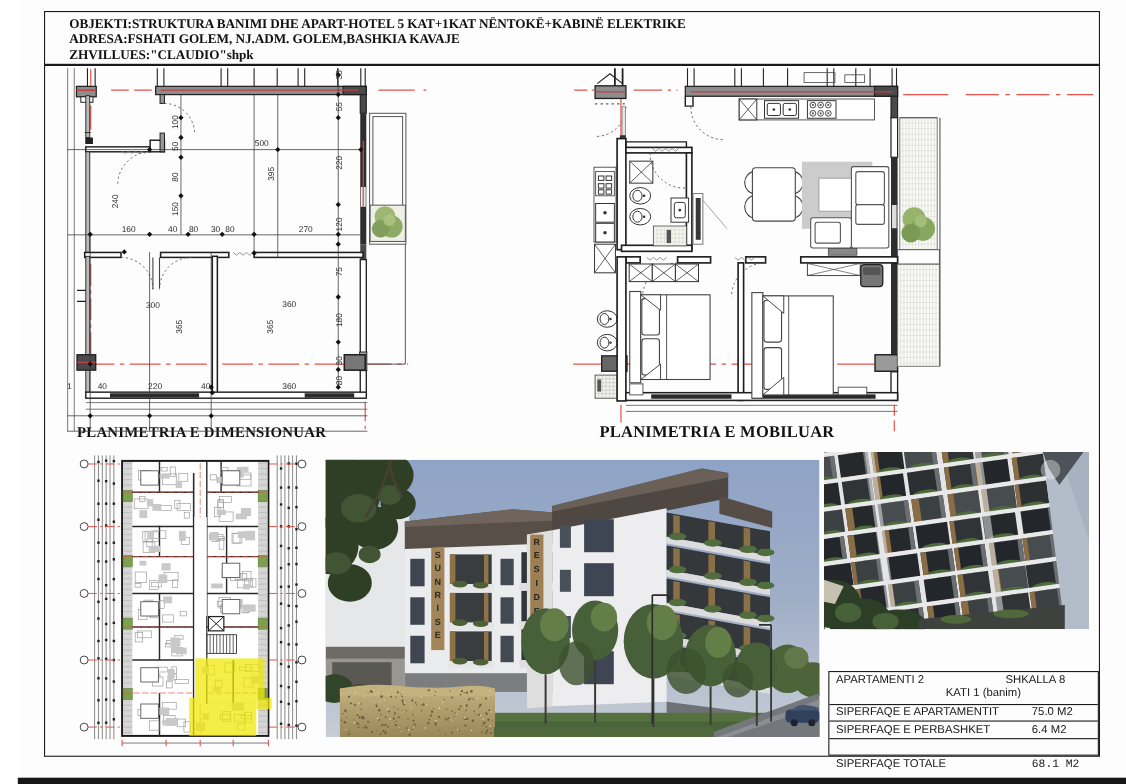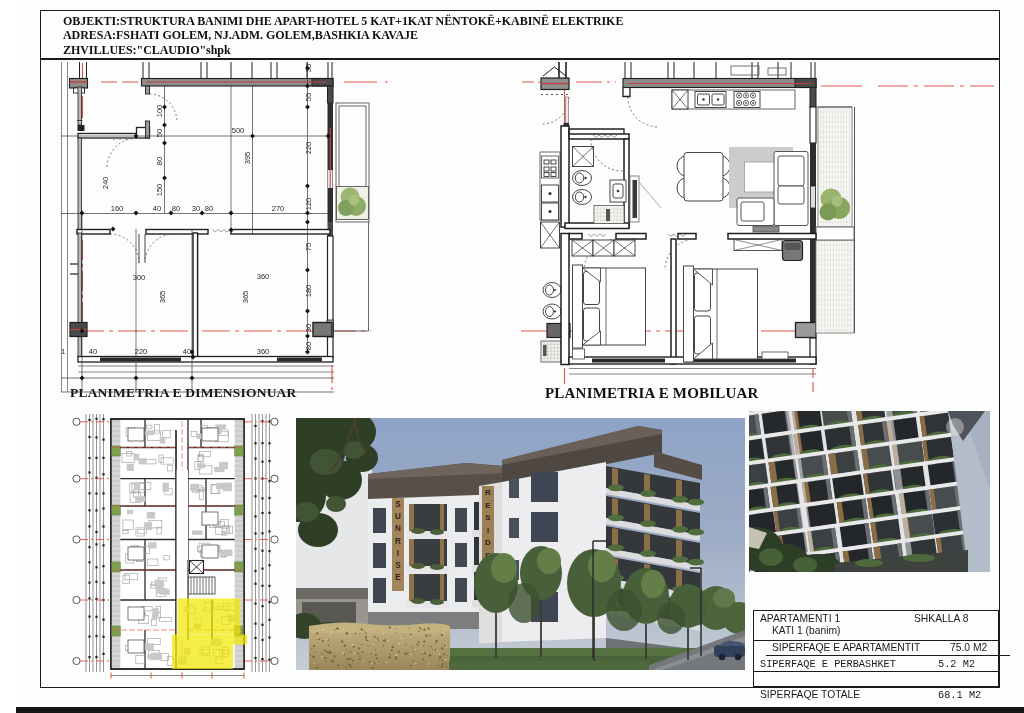--- a/index.html
+++ b/index.html
@@ -22,31 +22,31 @@
 <div class="abs" style="left:1014px;top:0;width:10px;height:713px;background:#161616;"></div>
 
 <div class="abs" style="left:0;top:707px;width:1024px;height:6px;background:#161616;"></div>
 
 <div class="abs ser" style="left:54px;top:385px;font-size:13.5px;letter-spacing:0.2px;text-align:center;">PLANIMETRIA E DIMENSIONUAR</div>
 
 <div class="abs ser" style="left:529px;top:385px;font-size:15px;letter-spacing:0.2px;">PLANIMETRIA E MOBILUAR</div>
 
 <div class="abs" style="left:737px;top:609.5px;width:246px;height:77px;border:1.6px solid #1b1b1b;box-sizing:border-box;font-size:10.3px;color:#1a1a1a;">
  <div style="position:absolute;left:0;top:0;width:100%;height:30px;border-bottom:1.2px solid #1b1b1b;box-sizing:border-box;">
-   <span style="position:absolute;left:6px;top:2.5px;">APARTAMENTI 1</span>
+   <span style="position:absolute;left:6px;top:2.5px;">APARTAMENTI 2</span>
    <span style="position:absolute;left:160px;top:2.5px;">SHKALLA 8</span>
-   <span style="position:absolute;left:18px;top:14.5px;width:100%;text-align:left;">KATI 1 (banim)</span>
+   <span style="position:absolute;left:18px;top:14.5px;width:100%;text-align:center;">KATI 1 (banim)</span>
  </div>
- <div style="position:absolute;left:12px;top:30px;width:100%;height:15.7px;border-bottom:1.2px solid #1b1b1b;box-sizing:border-box;">
+ <div style="position:absolute;left:0;top:30px;width:100%;height:15.7px;border-bottom:1.2px solid #1b1b1b;box-sizing:border-box;">
    <span style="position:absolute;left:6px;top:1.5px;">SIPERFAQE E APARTAMENTIT</span>
    <span style="position:absolute;left:184px;top:1.5px;">75.0 M2</span>
  </div>
- <div style="position:absolute;left:0;top:45.7px;width:100%;height:15.7px;border-bottom:1.2px solid #1b1b1b;box-sizing:border-box;font-family:Liberation Mono, monospace;">
+ <div style="position:absolute;left:0;top:45.7px;width:100%;height:15.7px;border-bottom:1.2px solid #1b1b1b;box-sizing:border-box;">
    <span style="position:absolute;left:6px;top:1.5px;">SIPERFAQE E PERBASHKET</span>
-   <span style="position:absolute;left:184px;top:1.5px;">5.2 M2</span>
+   <span style="position:absolute;left:184px;top:1.5px;">6.4 M2</span>
  </div>
  <div style="position:absolute;left:0;top:77px;width:100%;height:15.6px;box-sizing:border-box;">
    <span style="position:absolute;left:6px;top:1.5px;">SIPERFAQE TOTALE</span>
    <span style="position:absolute;left:184px;top:1.5px;font-family:Liberation Mono, monospace;">68.1 M2</span>
  </div>
 </div>
 
 <svg class="abs" style="left:40px;top:60px;" width="340" height="345" viewBox="40 60 340 345">
 
 <g stroke="#555" stroke-width="0.7">

